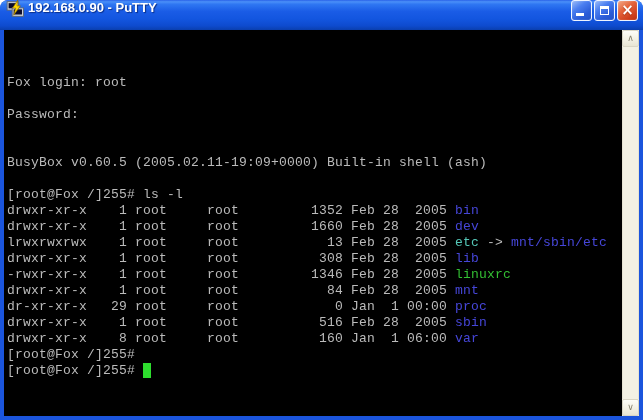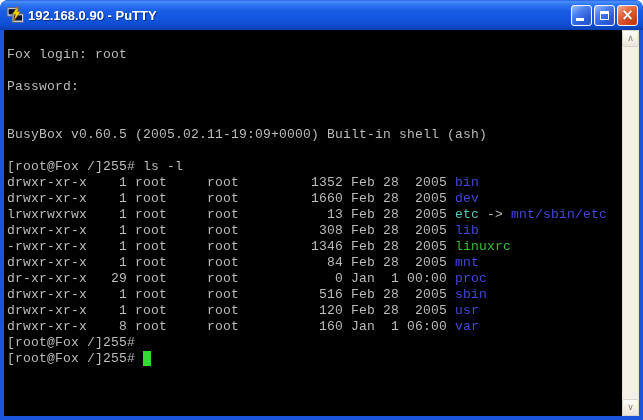--- a/index.html
+++ b/index.html
@@ -9,21 +9,21 @@
     width:643px;height:420px;position:relative;
     font-family:"Liberation Sans",sans-serif;
     border-radius:8px 8px 0 0;
     overflow:hidden;
     background:#1b55dd;
   }
 
   
   .titlebar{
     height:30px;
-    display:flex;align-items:center;
+    display:flex;
     padding:0 5px 0 6px;
     background:linear-gradient(180deg,
       #2a62e8 0%, #4a90f8 6%, #2f77f2 14%, #1a5ce6 38%,
       #1356e0 62%, #0e4bce 86%, #0a3fae 100%);
     border-radius:8px 8px 0 0;
   }
   .title-icon{width:18px;height:18px;margin-right:4px;flex:0 0 auto;display:flex;align-items:center;}
   .title-text{
     flex:1;color:#ffffff;font-weight:bold;font-size:13px;
     text-shadow:1px 1px 1px #0a2f8a;
@@ -63,21 +63,21 @@
     border-bottom:4px solid #1b55dd;
     display:flex;
     background:#000000;
   }
 
   
   .terminal{
     flex:1;background:#000000;overflow:hidden;
     padding:17px 0 0 3px;
     font-family:"Liberation Mono","DejaVu Sans Mono",monospace;
-    font-size:13px;letter-spacing:0.2px;
+    font-size:13px;letter-spacing:0.2px;margin-top:28px;
   }
   .line{height:16px;line-height:16px;white-space:pre;}
   .c-fg {color:var(--fg,#bbbbbb);}
   .c-dir{color:var(--dir,#4646d9);}
   .c-ln {color:var(--ln,#55c8b8);}
   .c-ex {color:var(--ex,#33bf33);}
   .c-cur{background:var(--cur,#2edd2e);color:var(--cur,#2edd2e);}
 
   
   .scrollbar{
@@ -136,21 +136,20 @@
           <div class="line"></div>
           <div class="line"><span class="c-fg">[root@Fox /]255# ls -l</span></div>
           <div class="line"><span class="c-fg">drwxr-xr-x    1 root     root         1352 Feb 28  2005 </span><span class="c-dir">bin</span></div>
           <div class="line"><span class="c-fg">drwxr-xr-x    1 root     root         1660 Feb 28  2005 </span><span class="c-dir">dev</span></div>
           <div class="line"><span class="c-fg">lrwxrwxrwx    1 root     root           13 Feb 28  2005 </span><span class="c-ln">etc</span><span class="c-fg"> -&gt; </span><span class="c-dir">mnt/sbin/etc</span></div>
           <div class="line"><span class="c-fg">drwxr-xr-x    1 root     root          308 Feb 28  2005 </span><span class="c-dir">lib</span></div>
           <div class="line"><span class="c-fg">-rwxr-xr-x    1 root     root         1346 Feb 28  2005 </span><span class="c-ex">linuxrc</span></div>
           <div class="line"><span class="c-fg">drwxr-xr-x    1 root     root           84 Feb 28  2005 </span><span class="c-dir">mnt</span></div>
           <div class="line"><span class="c-fg">dr-xr-xr-x   29 root     root            0 Jan  1 00:00 </span><span class="c-dir">proc</span></div>
           <div class="line"><span class="c-fg">drwxr-xr-x    1 root     root          516 Feb 28  2005 </span><span class="c-dir">sbin</span></div>
-          <div class="line"><span class="c-fg">drwxr-xr-x    1 root     root          120 Feb 28  2005 </span><span class="c-dir">usr</span></div>
           <div class="line"><span class="c-fg">drwxr-xr-x    8 root     root          160 Jan  1 06:00 </span><span class="c-dir">var</span></div>
           <div class="line"><span class="c-fg">[root@Fox /]255#</span></div>
           <div class="line"><span class="c-fg">[root@Fox /]255# </span><span class="c-cur"> </span></div>
         </div>
     </div>
     <div class="scrollbar">
       <div class="sb-btn">
         <span>∧</span>
       </div>
       <div class="sb-thumb"></div>

